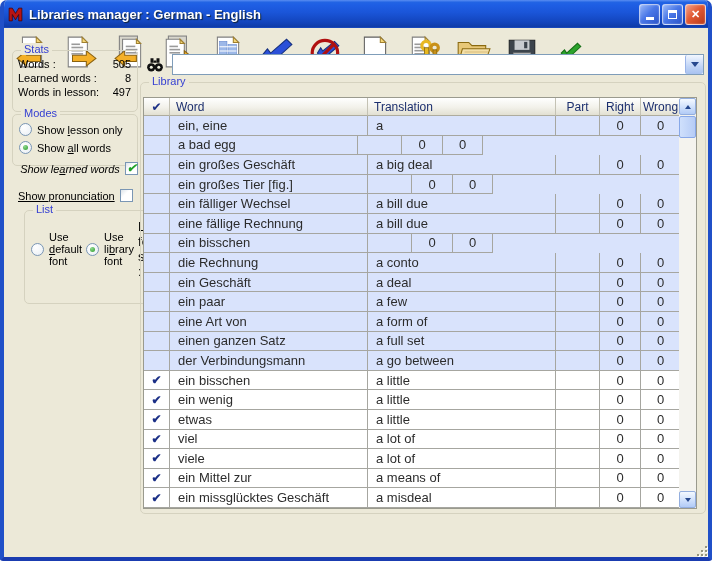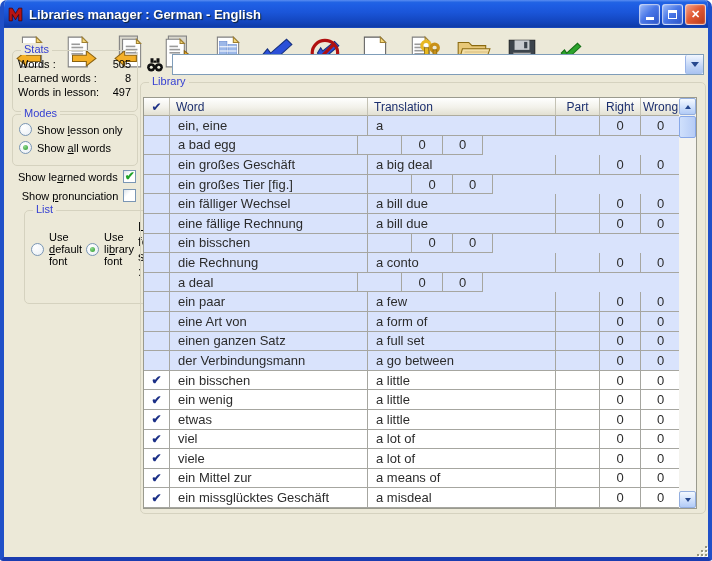--- a/index.html
+++ b/index.html
@@ -268,25 +268,25 @@
         <span class="radio"></span>
         <span><span>Show </span><u>l</u><span>esson only</span></span>
       </label>
       <label class="optrow">
         <span class="radio on"></span>
         <span><span>Show </span><u>a</u><span>ll words</span></span>
       </label>
     </div>
   </div>
 
-  <label class="optrow" style="position:absolute;left:14px;top:170px;width:122px;justify-content:flex-start;">
+  <label class="optrow" style="position:absolute;left:14px;top:162px;width:122px;justify-content:center;font-style:italic;">
     <span><span>Show le</span><u>a</u><span>rned words</span></span>
     <span class="checkbox on"></span>
   </label>
-  <label class="optrow" style="position:absolute;left:14px;top:189px;width:122px;justify-content:center;">
+  <label class="optrow" style="position:absolute;left:14px;top:189px;width:122px;justify-content:flex-start;text-decoration:underline;">
     <span><span>Show </span><u>p</u><span>ronunciation</span></span>
     <span class="checkbox"></span>
   </label>
 
   <div class="groupbox" style="left:20px;top:210px;width:126px;height:94px;">
     <span class="gtitle">List</span>
     <div style="padding:8px 0 0 6px;display:flex;flex-direction:row;gap:4px;">
       <label class="optrow">
         <span class="radio"></span>
         <span><span>Use </span><u>d</u><span>efault font</span></span>
@@ -412,20 +412,21 @@
         <div class="trow">
           <div class="td center check c-check"></div>
           <div class="td c-word">die Rechnung</div>
           <div class="td c-trans">a conto</div>
           <div class="td center c-part"></div>
           <div class="td center c-right">0</div>
           <div class="td center c-wrong">0</div>
         </div>
         <div class="trow">
           <div class="td center check c-check"></div>
+          <div class="td c-word">ein Geschäft</div>
           <div class="td c-trans">a deal</div>
           <div class="td center c-part"></div>
           <div class="td center c-right">0</div>
           <div class="td center c-wrong">0</div>
         </div>
         <div class="trow">
           <div class="td center check c-check"></div>
           <div class="td c-word">ein paar</div>
           <div class="td c-trans">a few</div>
           <div class="td center c-part"></div>

